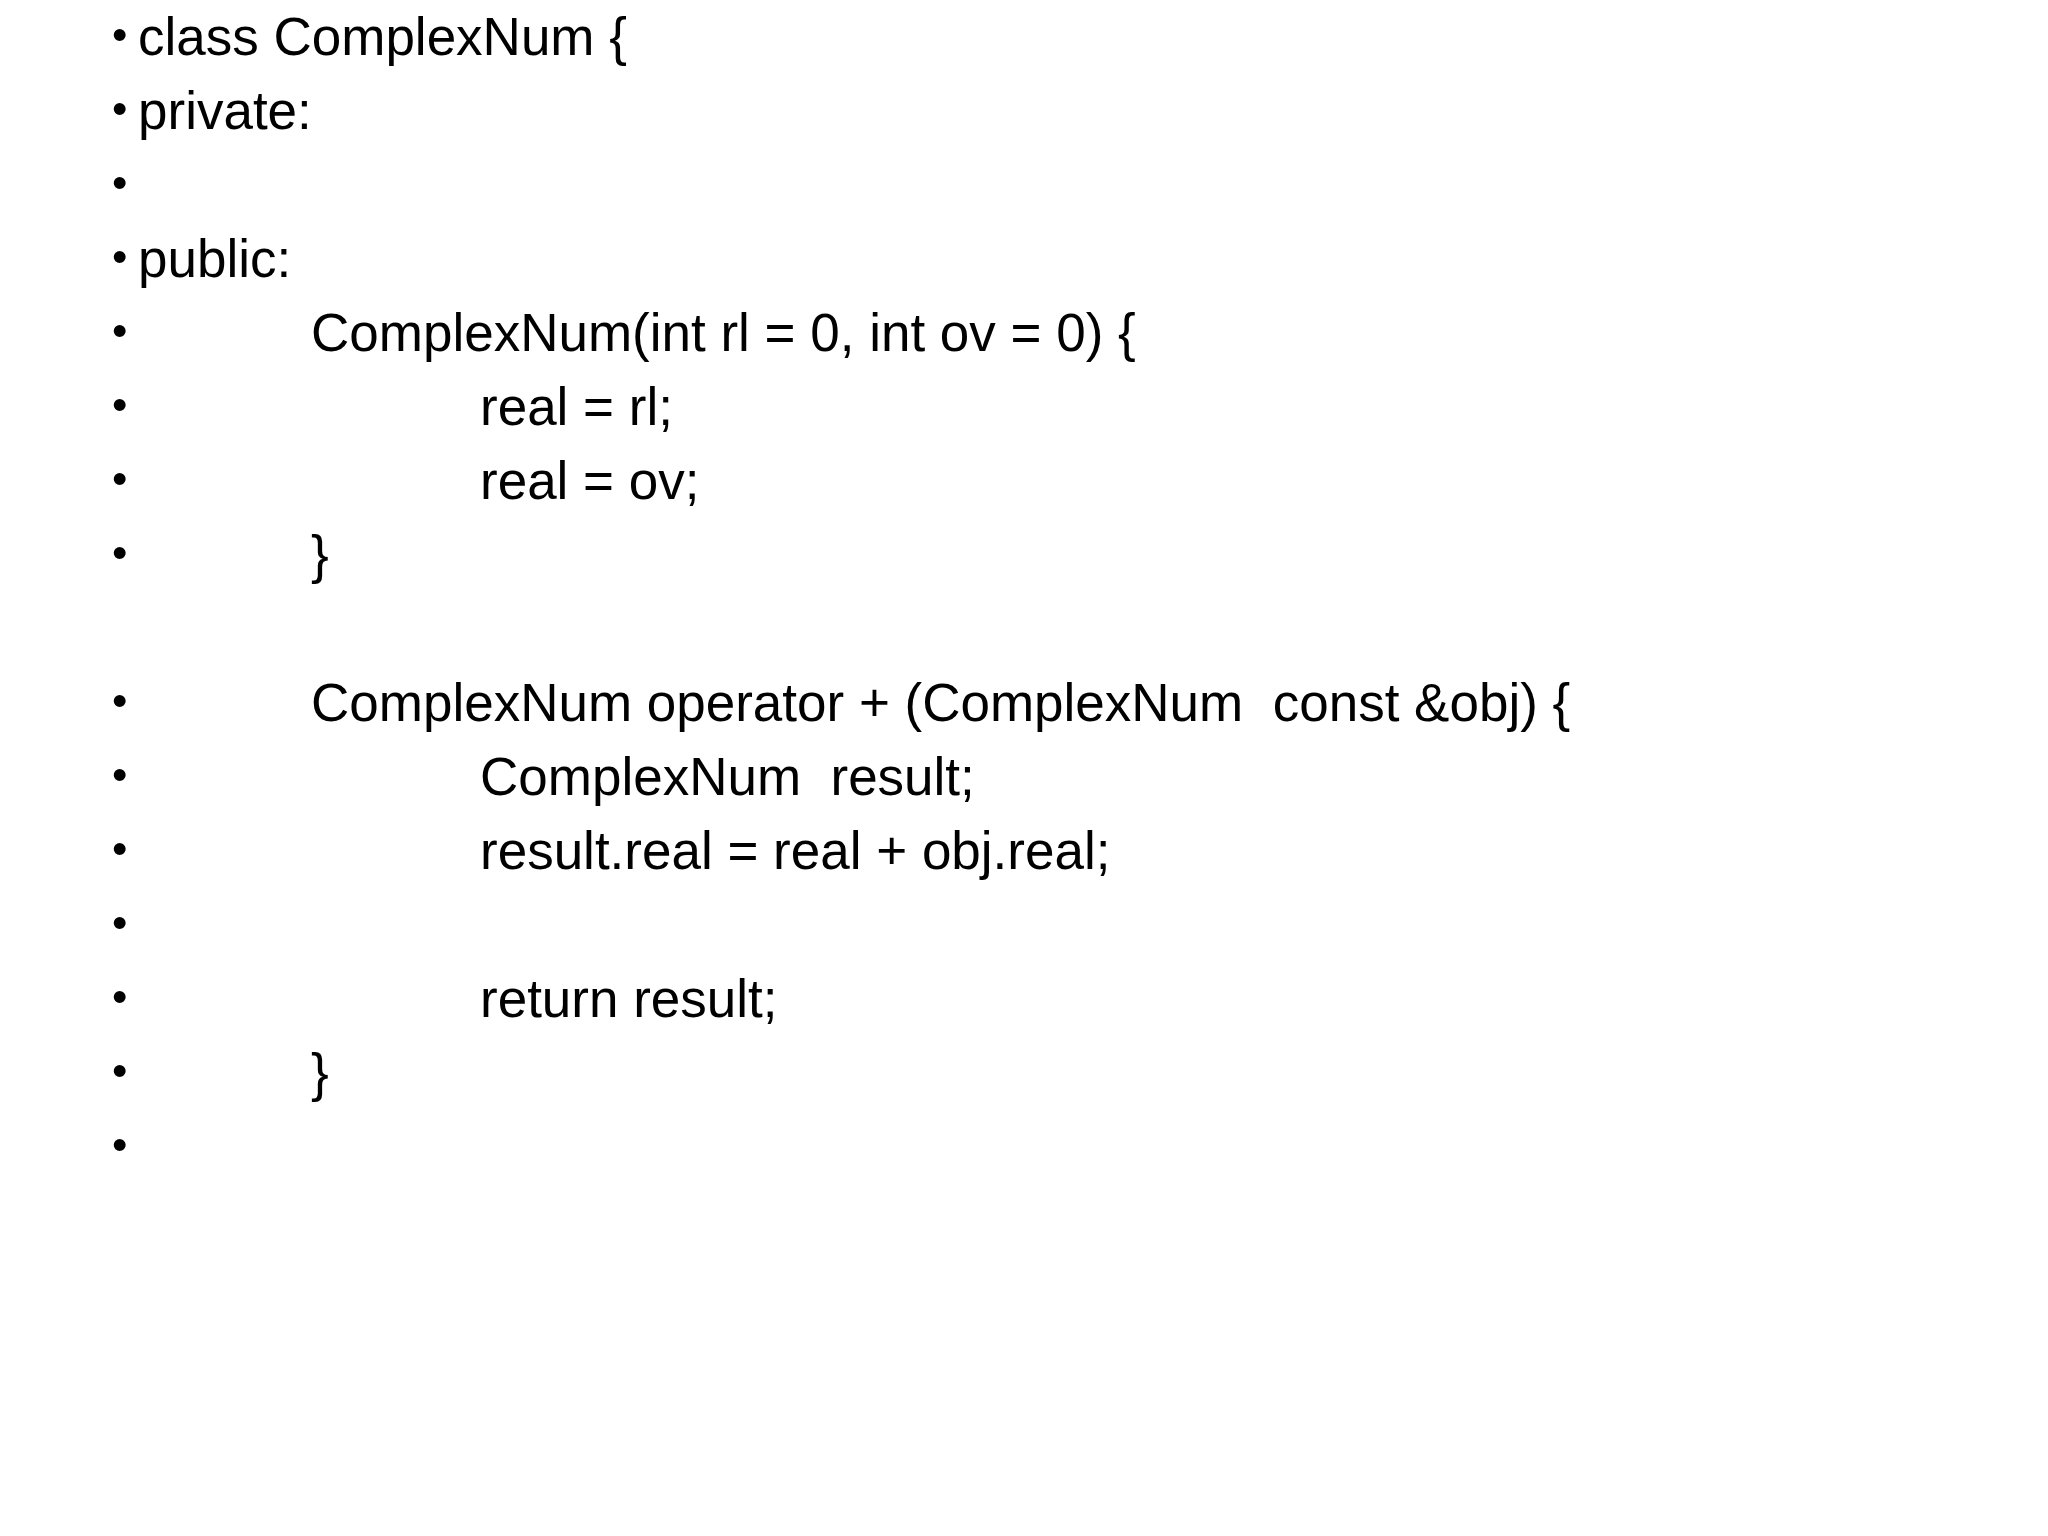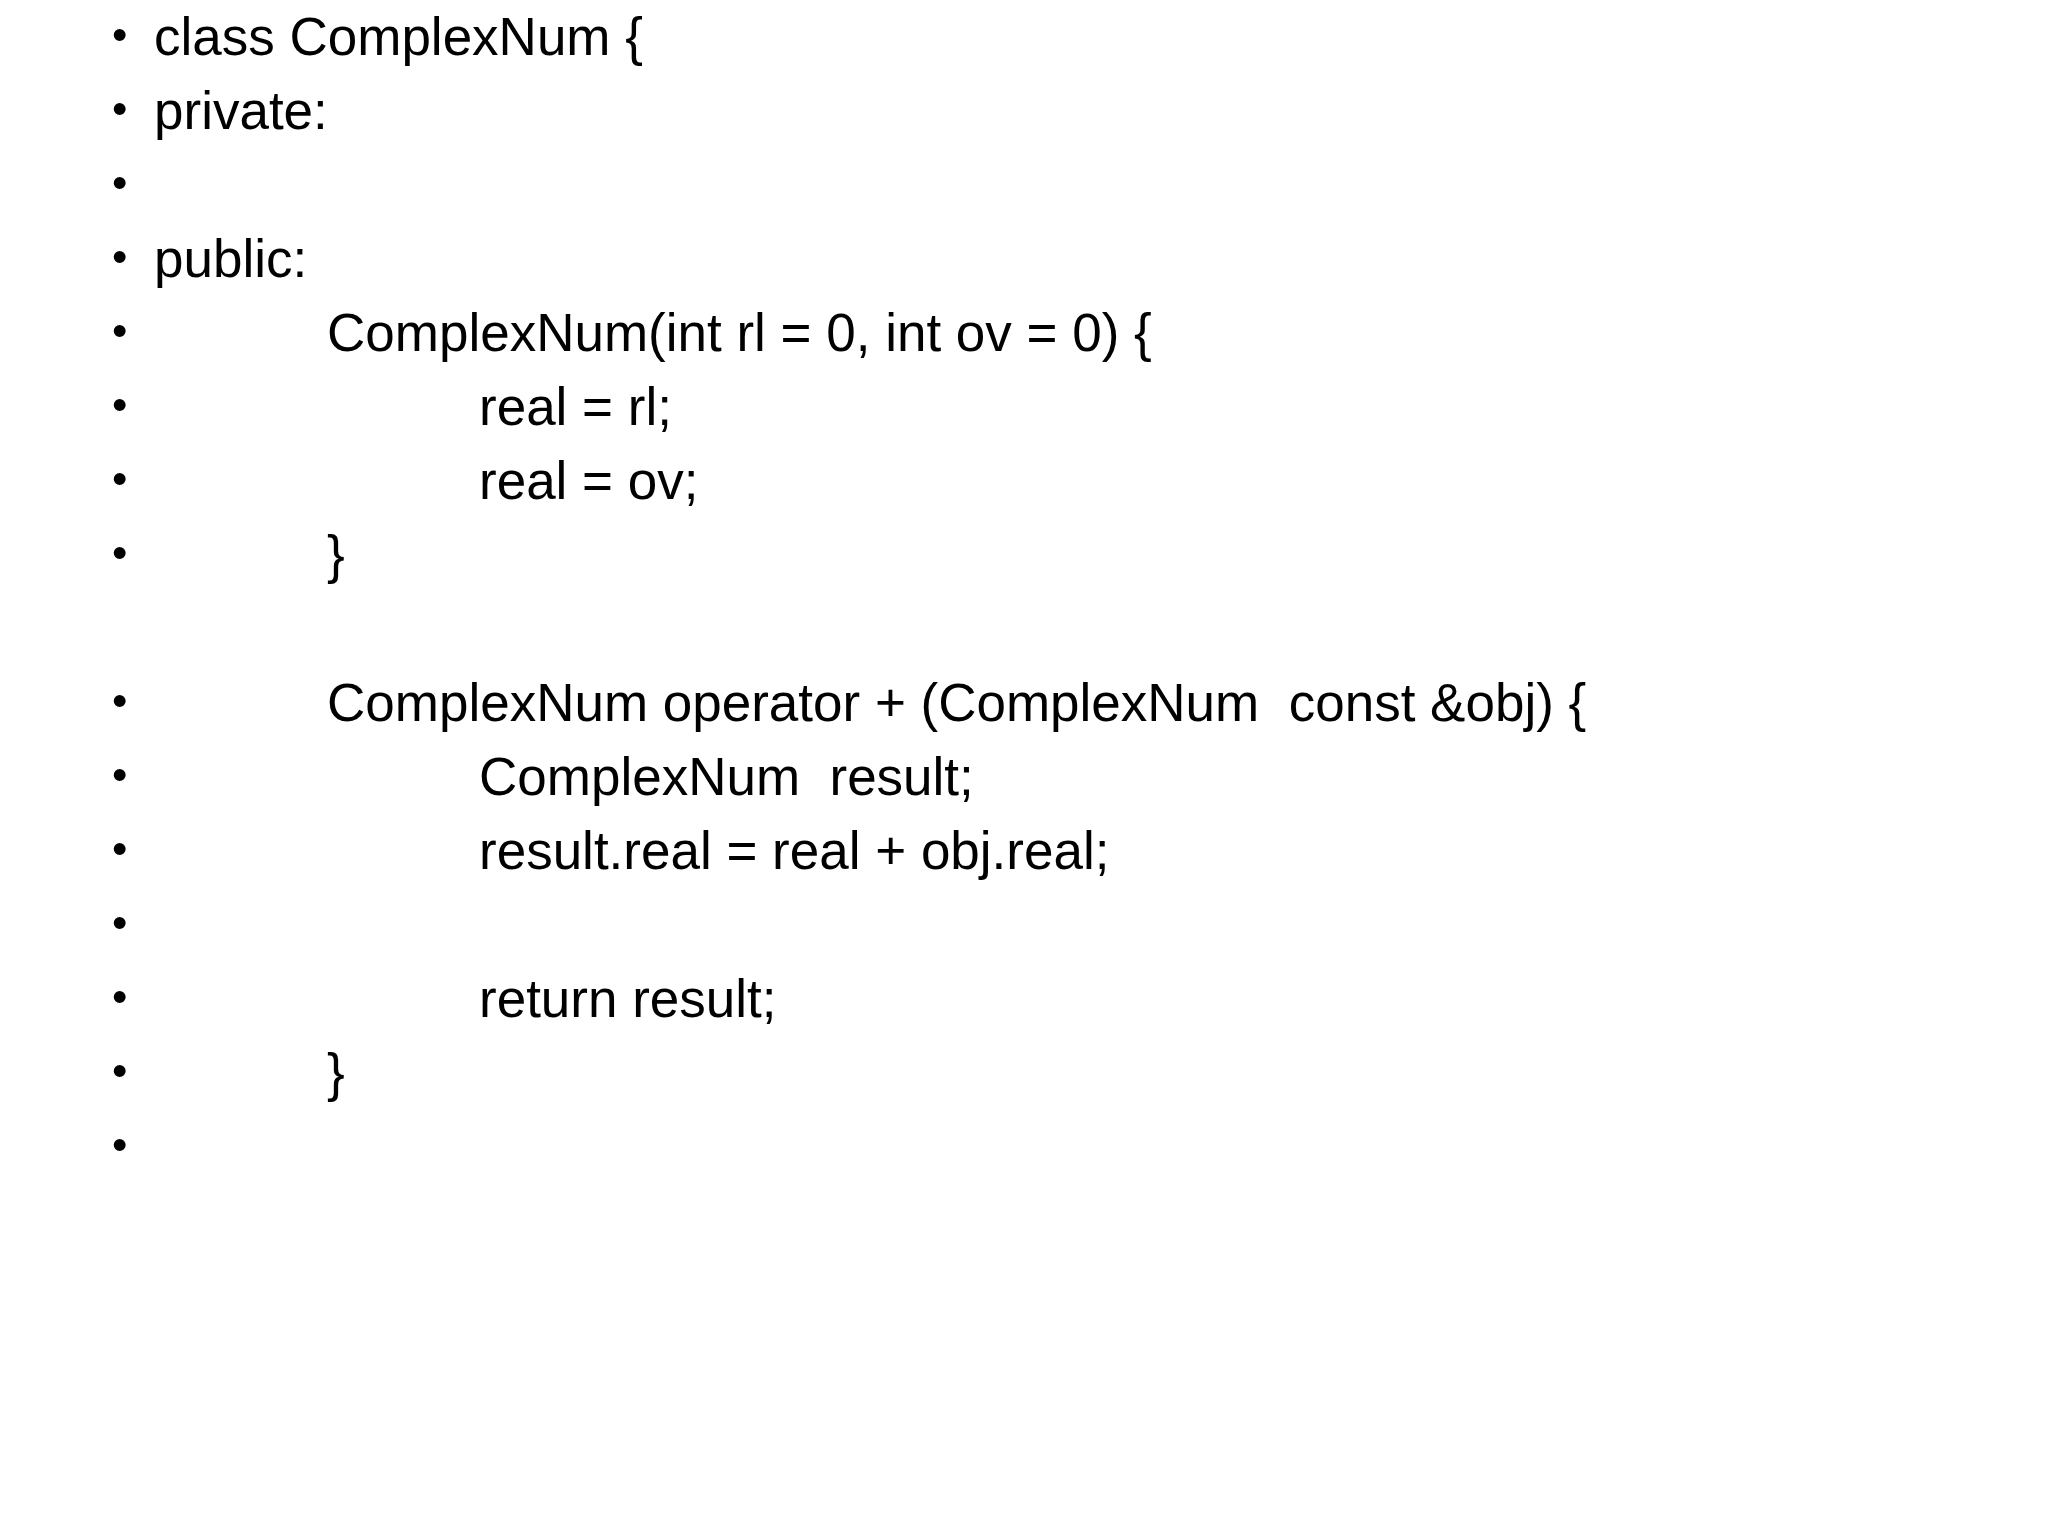--- a/index.html
+++ b/index.html
@@ -51,26 +51,25 @@
     text-align: left;
   }
   .line .line-text {
     position: absolute;
     top: 0;
     left: 138px;
     height: 74px;
     line-height: 74px;
     white-space: pre;
     letter-spacing: 0px;
-    margin-left: 16px;
   }
   
   .line.ind-0 .line-text { left: 138px; }
   .line.ind-1 .line-text { left: 311px; }
-  .line.ind-2 .line-text { left: 463px; text-align: center; }
+  .line.ind-2 .line-text { left: 480px; text-align: center; }
 
   .line.blank { height: 74px; }
 
   
   .line.clipped { height: 74px; overflow: hidden; }
 </style>
 </head>
 <body>
 
 <div id="slide">

